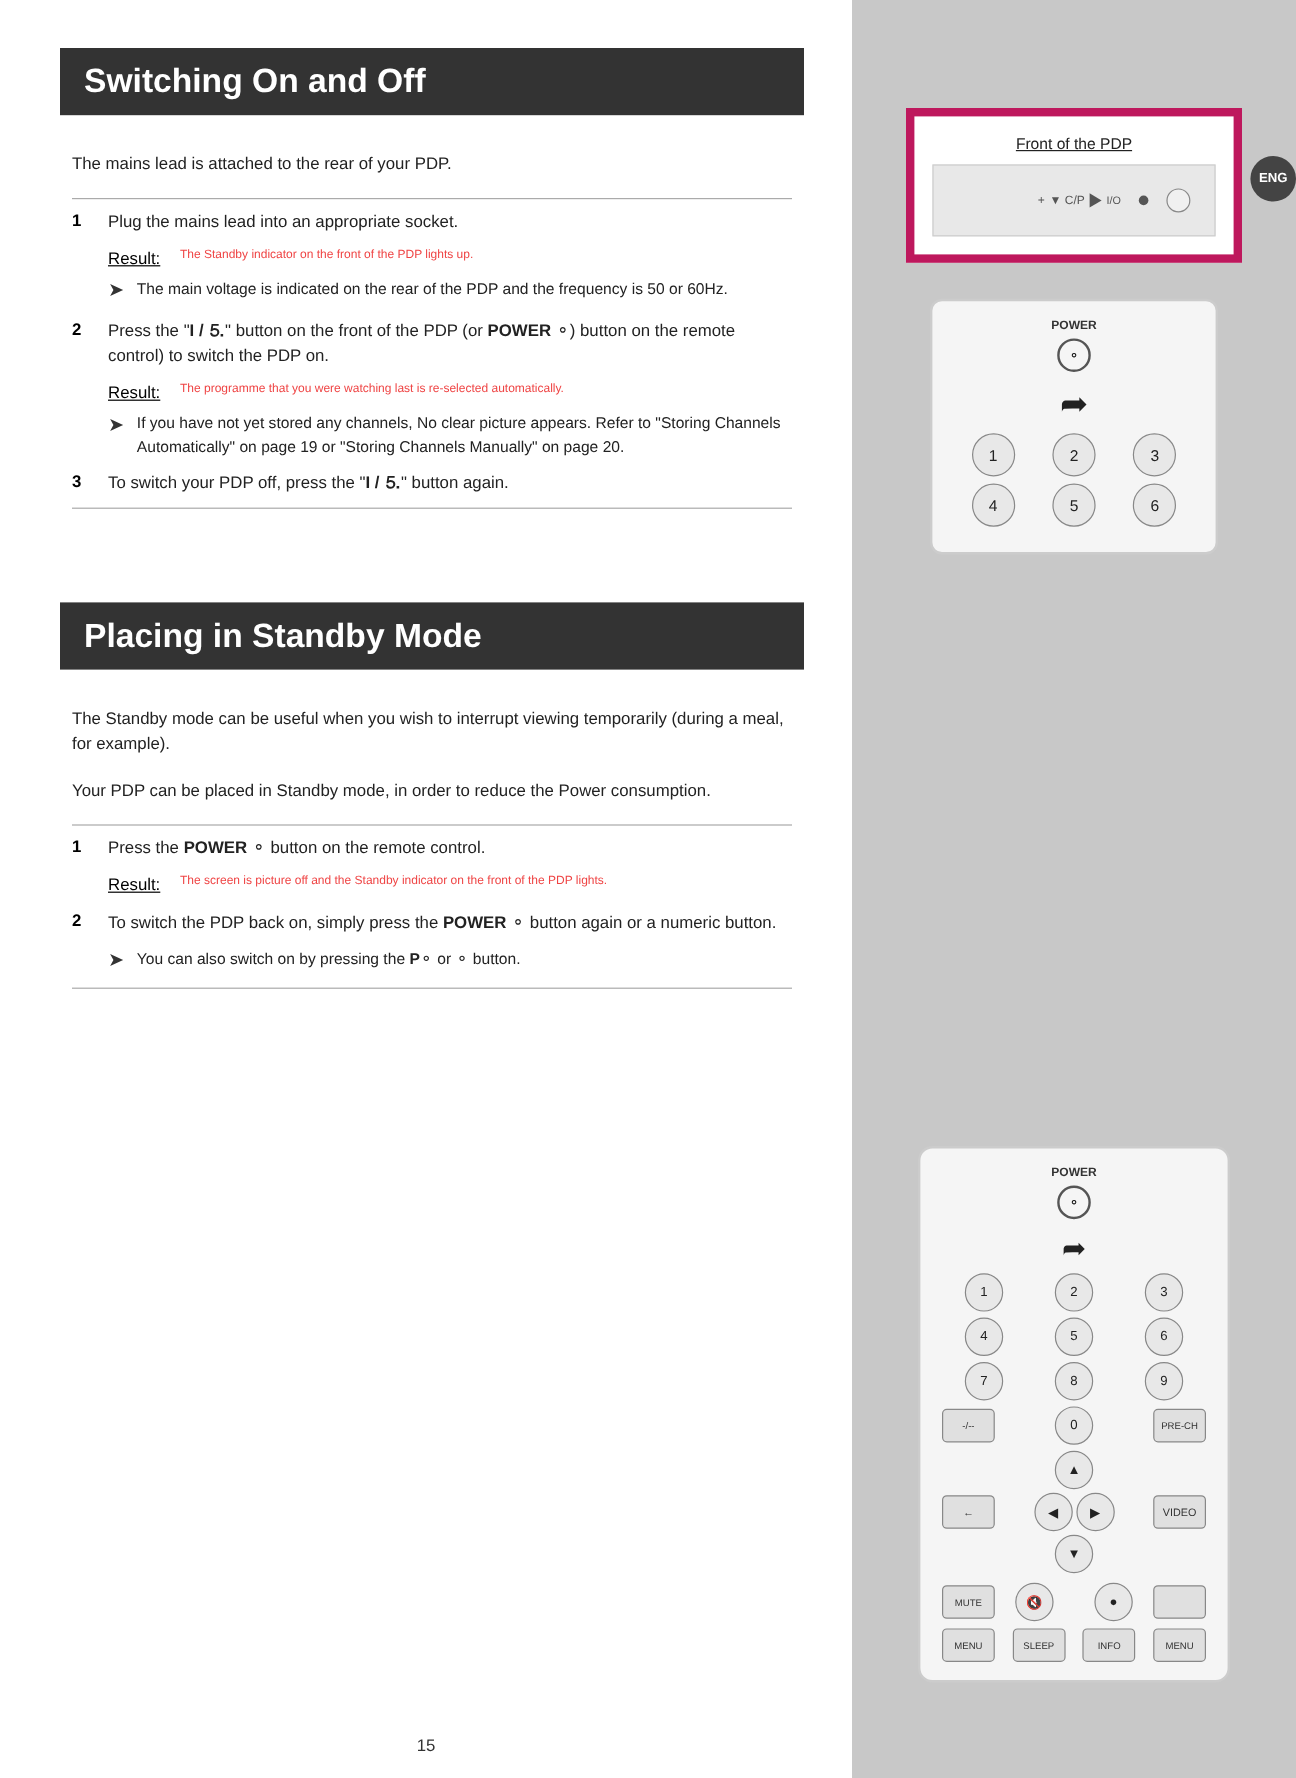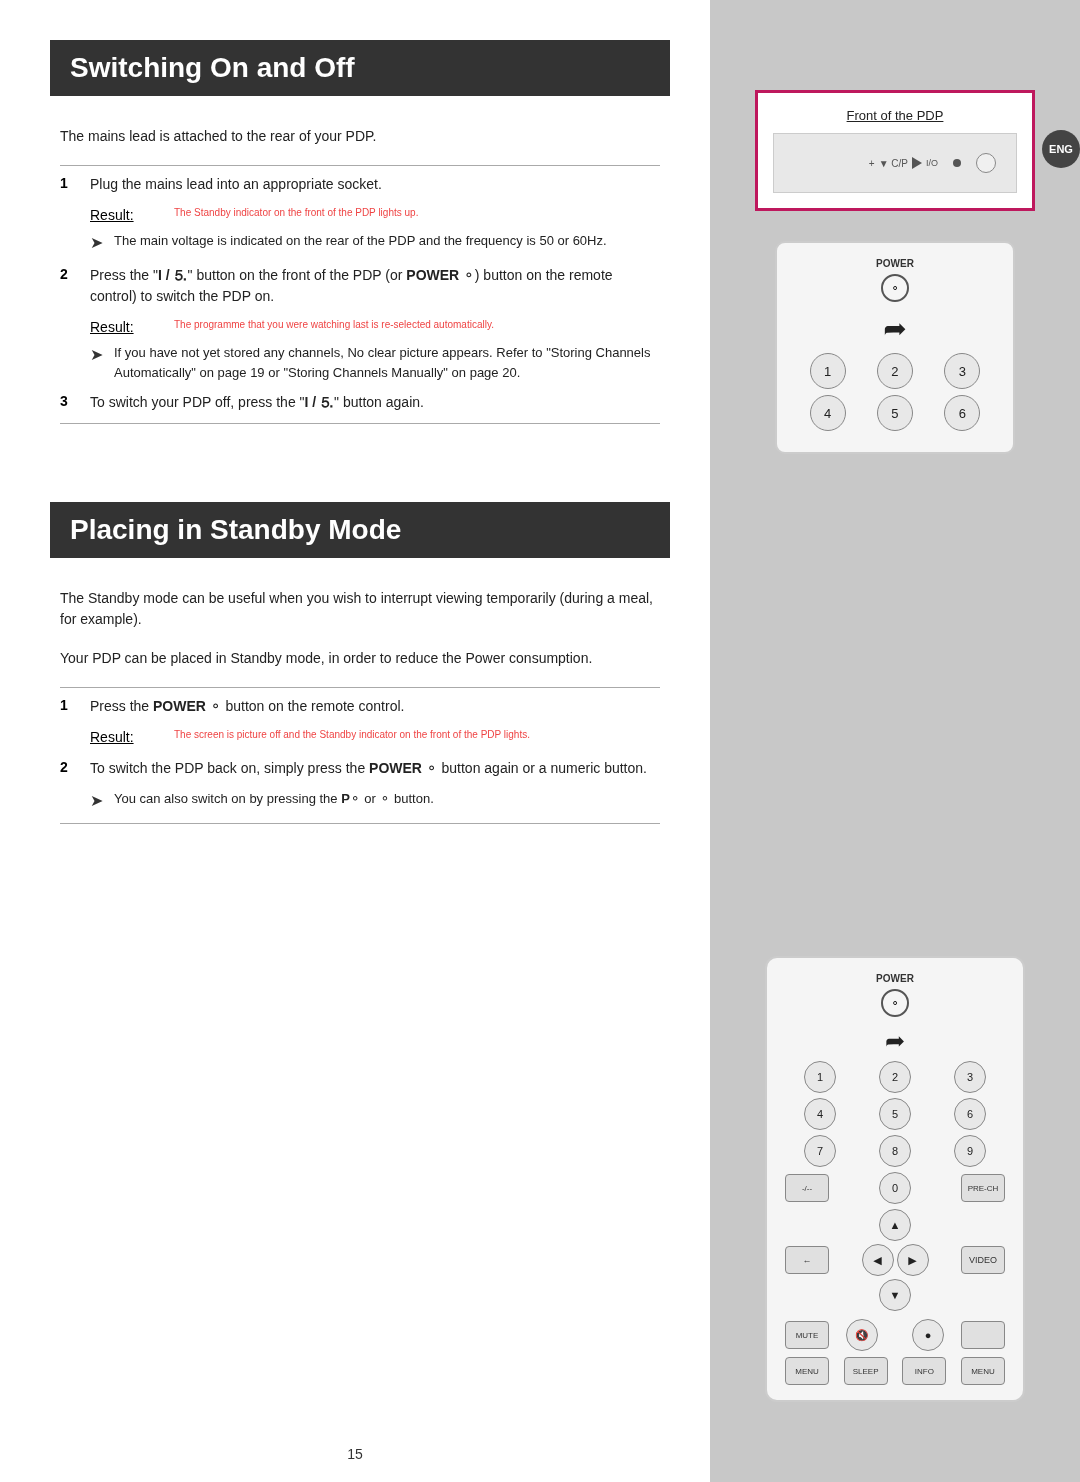--- a/index.html
+++ b/index.html
@@ -105,21 +105,20 @@
       line-height: 1.5;
     }
     .step-content b {
       font-weight: bold;
     }
     .result-row {
       display: flex;
       margin: 5px 0 5px 30px;
       font-size: 14px;
       line-height: 1.5;
-      gap: 24px;
     }
     .result-label {
       min-width: 60px;
       text-decoration: underline;
       font-size: 14px;
     }
     .result-text {
       font-size: 10px;
       color: #ef4444;
       line-height: 1.5;
@@ -132,21 +131,21 @@
       line-height: 1.5;
     }
     .arrow-sym {
       min-width: 24px;
       font-size: 16px;
       color: #333;
     }
     
     .diagram-box {
       background: #ffffff;
-      border: 3px solid #be185d;
+      border: 7px solid #be185d;
       width: 280px;
       padding: 15px;
       margin-top: 10px;
     }
     .diagram-label {
       text-align: center;
       font-size: 13px;
       text-decoration: underline;
       margin-bottom: 10px;
       color: #222;

